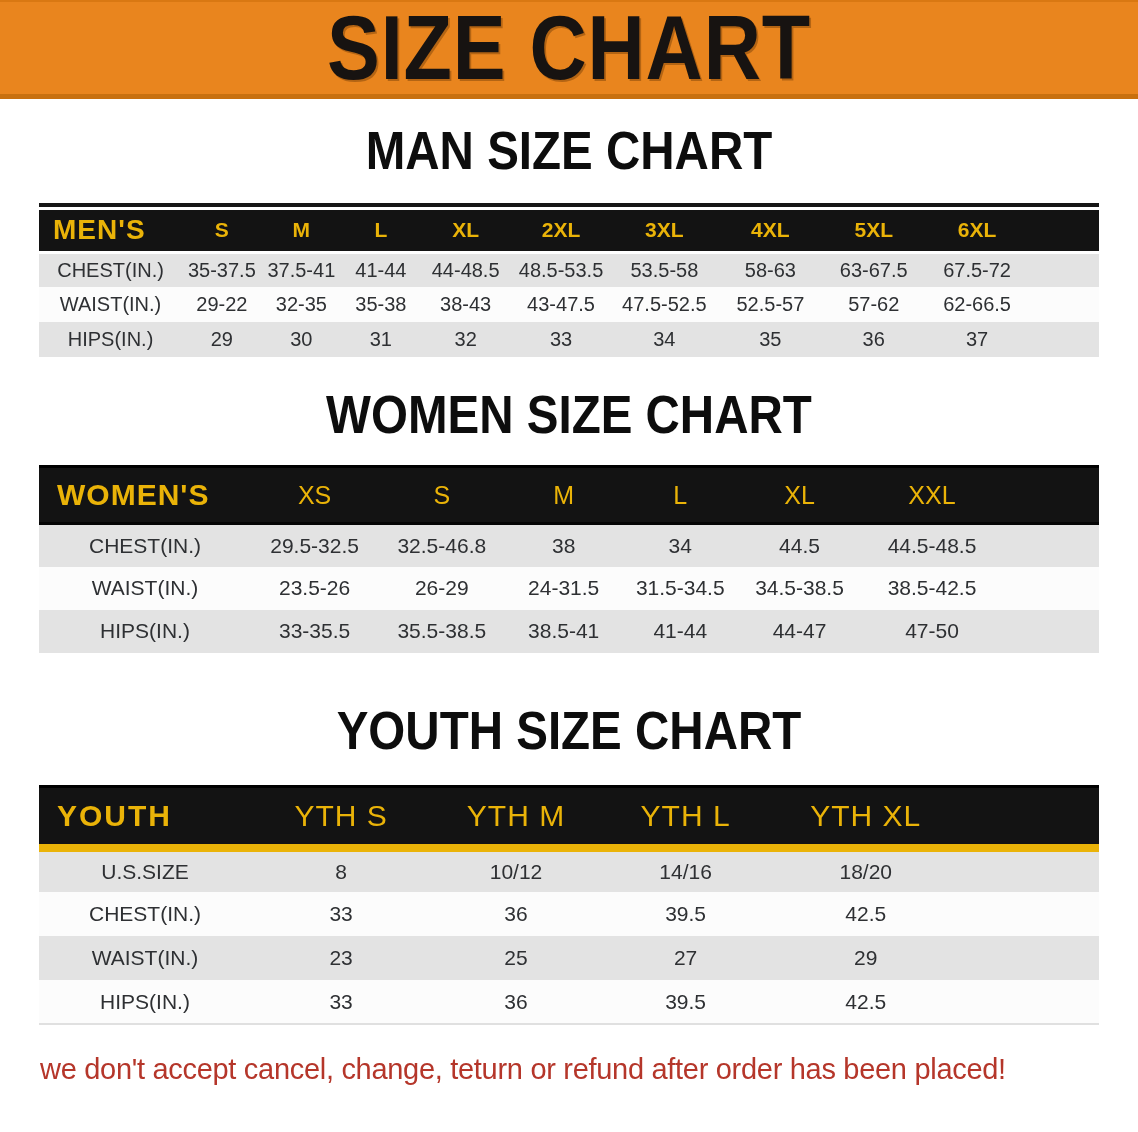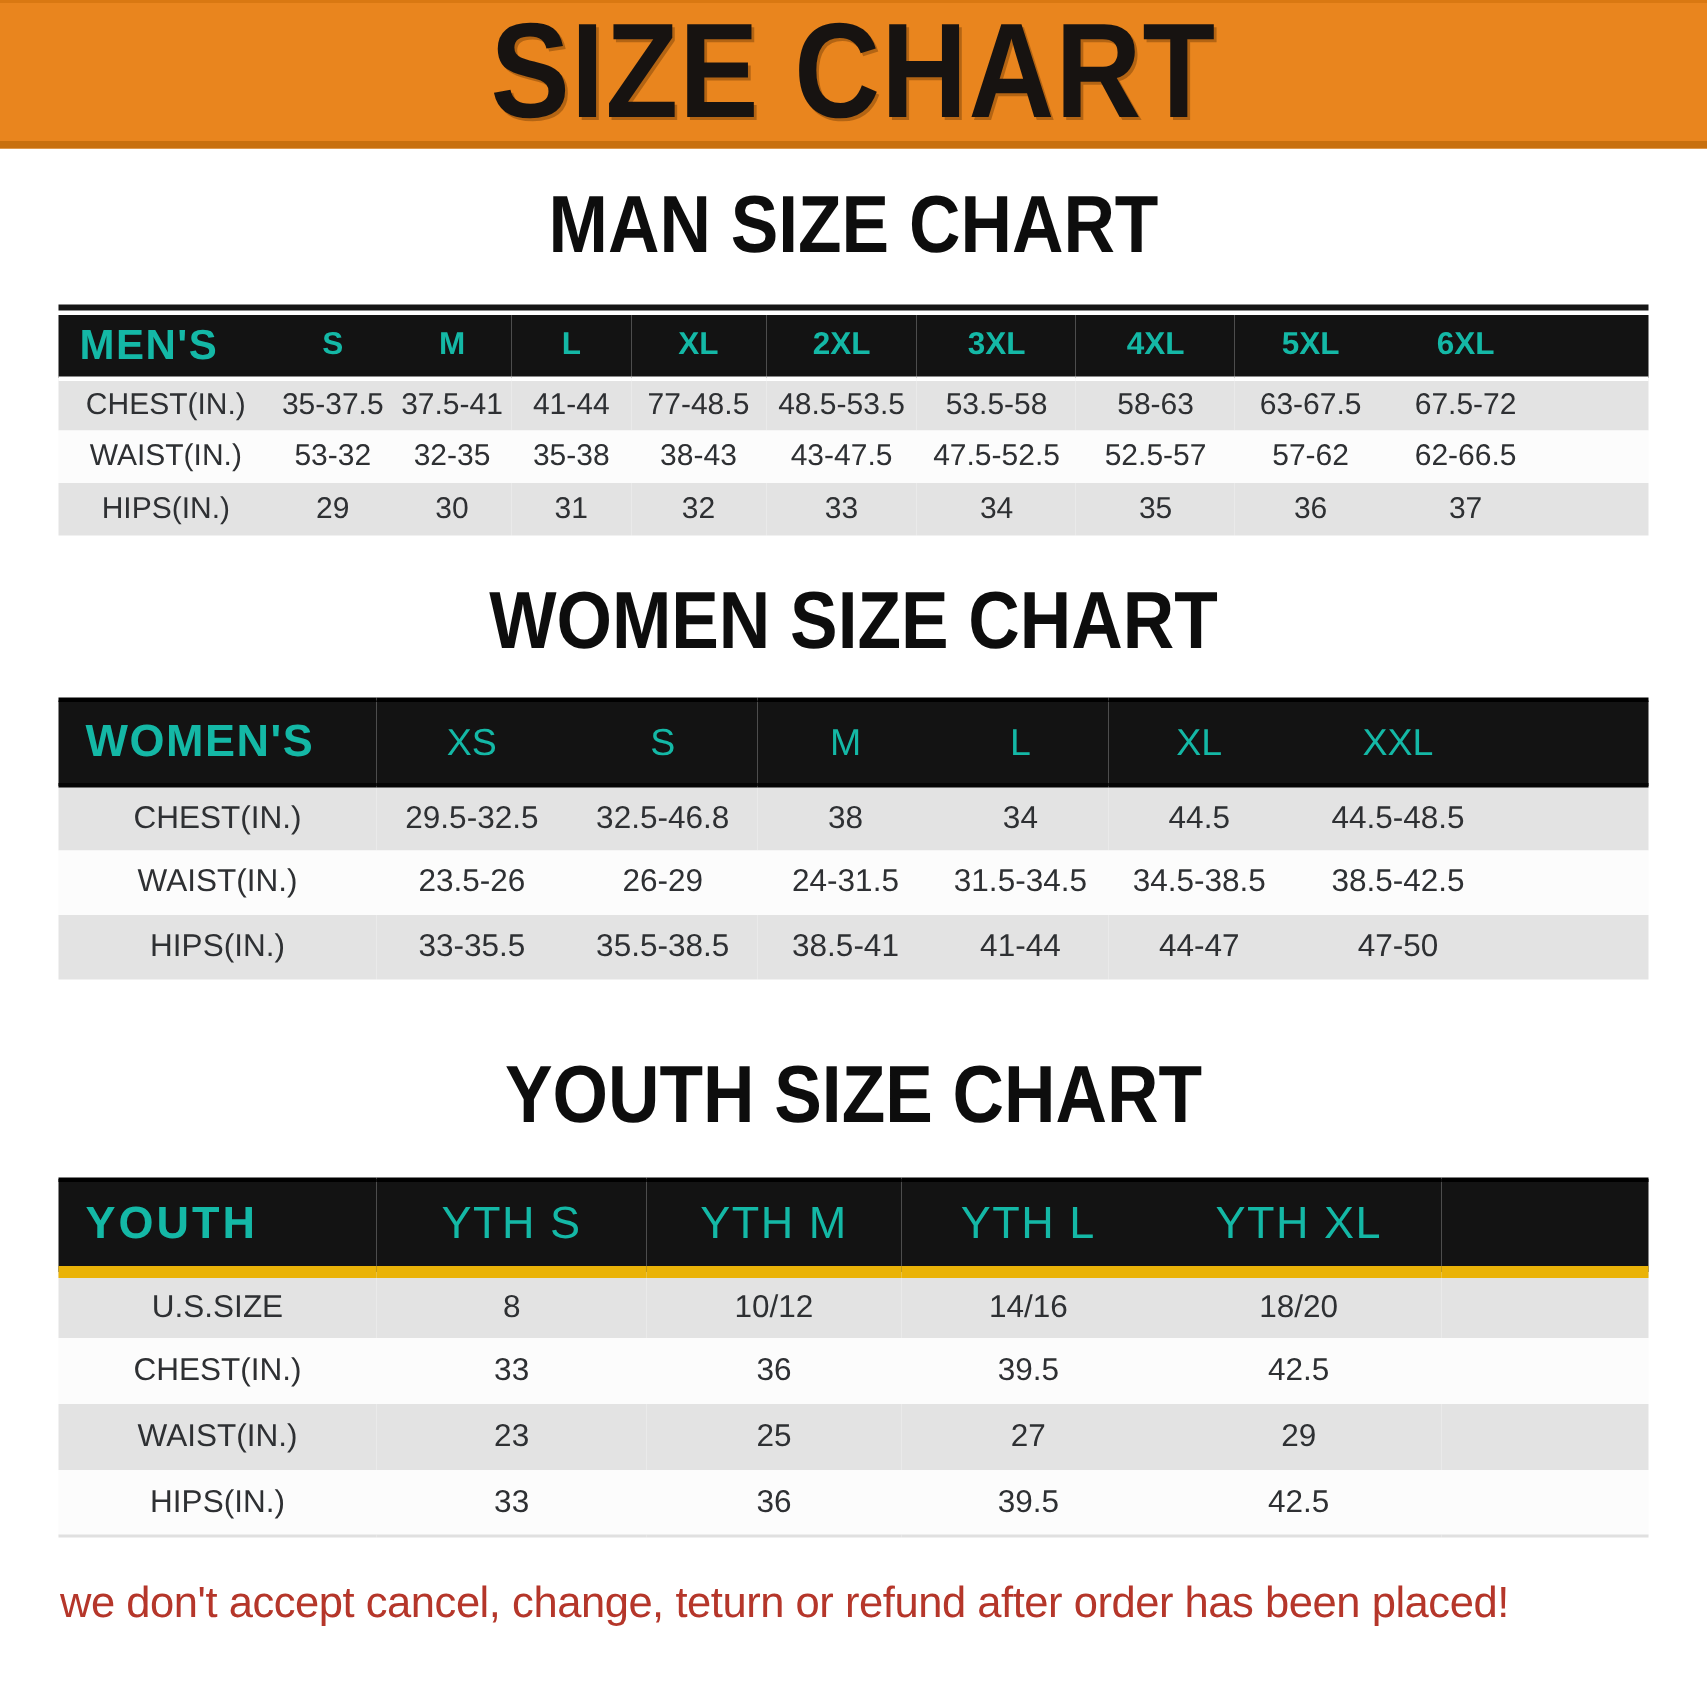--- a/index.html
+++ b/index.html
@@ -35,21 +35,21 @@
   .heading-men   { margin: 24px 0 26px; }
   .heading-women { margin: 30px 0 24px; }
   .heading-youth { margin: 50px 0 28px; }
 
   
   .size-table {
     width: 1060px; margin: 0 auto;
     border-collapse: collapse; table-layout: fixed;
   }
   .size-table th {
-    background: #131313; color: #14b8a6;
+    background: #131313; color: #eab308;
     font-weight: bold; text-align: center;
     padding: 0;
   }
   .size-table td {
     text-align: center; color: #2e3033; padding: 0;
   }
   .group-cell { text-align: left !important; }
   tr.gray  td { background: #E3E3E3; }
   tr.white td { background: #FCFCFC; }
   tbody tr:first-child td { border-top: 3px solid #ffffff; }
@@ -130,31 +130,31 @@
       <th class="size-cell">6XL</th>
       <th class="spacer"></th>
     </tr>
   </thead>
   <tbody>
     <tr class="gray">
       <td class="label-cell">CHEST(IN.)</td>
       <td>35-37.5</td>
       <td>37.5-41</td>
       <td>41-44</td>
-      <td>77-48.5</td>
+      <td>44-48.5</td>
       <td>48.5-53.5</td>
       <td>53.5-58</td>
       <td>58-63</td>
       <td>63-67.5</td>
       <td>67.5-72</td>
       <td class="spacer"></td>
     </tr>
     <tr class="white">
       <td class="label-cell">WAIST(IN.)</td>
-      <td>53-32</td>
+      <td>29-22</td>
       <td>32-35</td>
       <td>35-38</td>
       <td>38-43</td>
       <td>43-47.5</td>
       <td>47.5-52.5</td>
       <td>52.5-57</td>
       <td>57-62</td>
       <td>62-66.5</td>
       <td class="spacer"></td>
     </tr>

